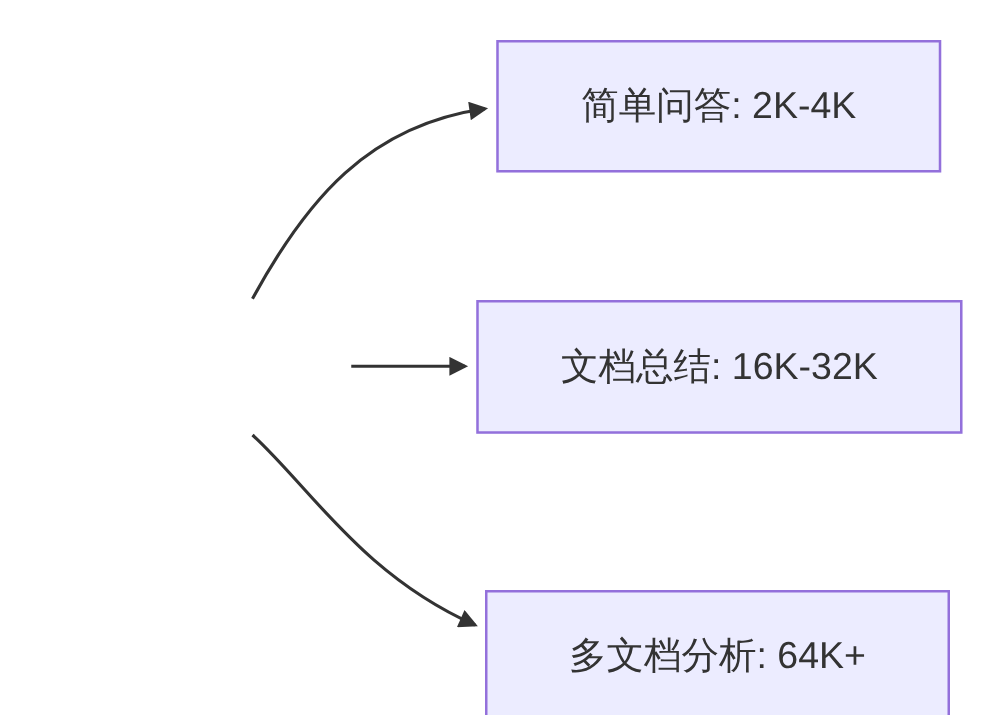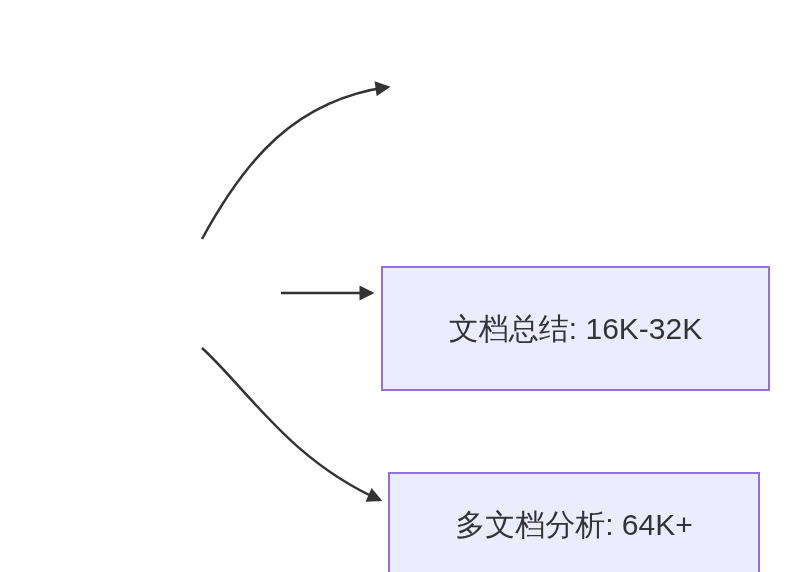--- a/index.html
+++ b/index.html
@@ -32,21 +32,21 @@
     font-size: 30px;
     line-height: 1.25;
     display: flex;
     align-items: center;
     justify-content: center;
     text-align: center;
     white-space: nowrap;
   }
   .node-root   { left: 33px;  top: 240px; width: 248px; height: 108px; }
   .node-top    { left: 397px; top: 32px;  width: 356px; height: 106px; }
-  .node-middle { left: 381px; top: 240px; width: 389px; height: 125px; margin-top: 26px; }
+  .node-middle { left: 381px; top: 240px; width: 389px; height: 107px; }
   .node-bottom { left: 388px; top: 472px; width: 372px; height: 105px; }
   .edge-path {
     fill: none;
     stroke: #333333;
     stroke-width: 2.5px;
   }
 </style>
 </head>
 <body>
 
@@ -57,20 +57,23 @@
       <marker id="arrowhead" viewBox="0 0 12 12" refX="10" refY="6" markerUnits="userSpaceOnUse" markerWidth="18" markerHeight="15" orient="auto">
         <polygon points="0,0 12,6 0,12" fill="#333333"></polygon>
       </marker>
     </defs>
     <path class="edge-path" d="M202,239 C245,160 295,100 388,87" marker-end="url(#arrowhead)"></path>
     <path class="edge-path" d="M281,293 L372,293" marker-end="url(#arrowhead)"></path>
     <path class="edge-path" d="M202,348 C248,390 290,460 380,500" marker-end="url(#arrowhead)"></path>
   </svg>
 
 
+  <div class="node node-top">
+    <span>简单问答: 2K-4K</span>
+  </div>
 
   <div class="node node-middle">
     <span>文档总结: 16K-32K</span>
   </div>
 
   <div class="node node-bottom">
     <span>多文档分析: 64K+</span>
   </div>
 
 </div>

